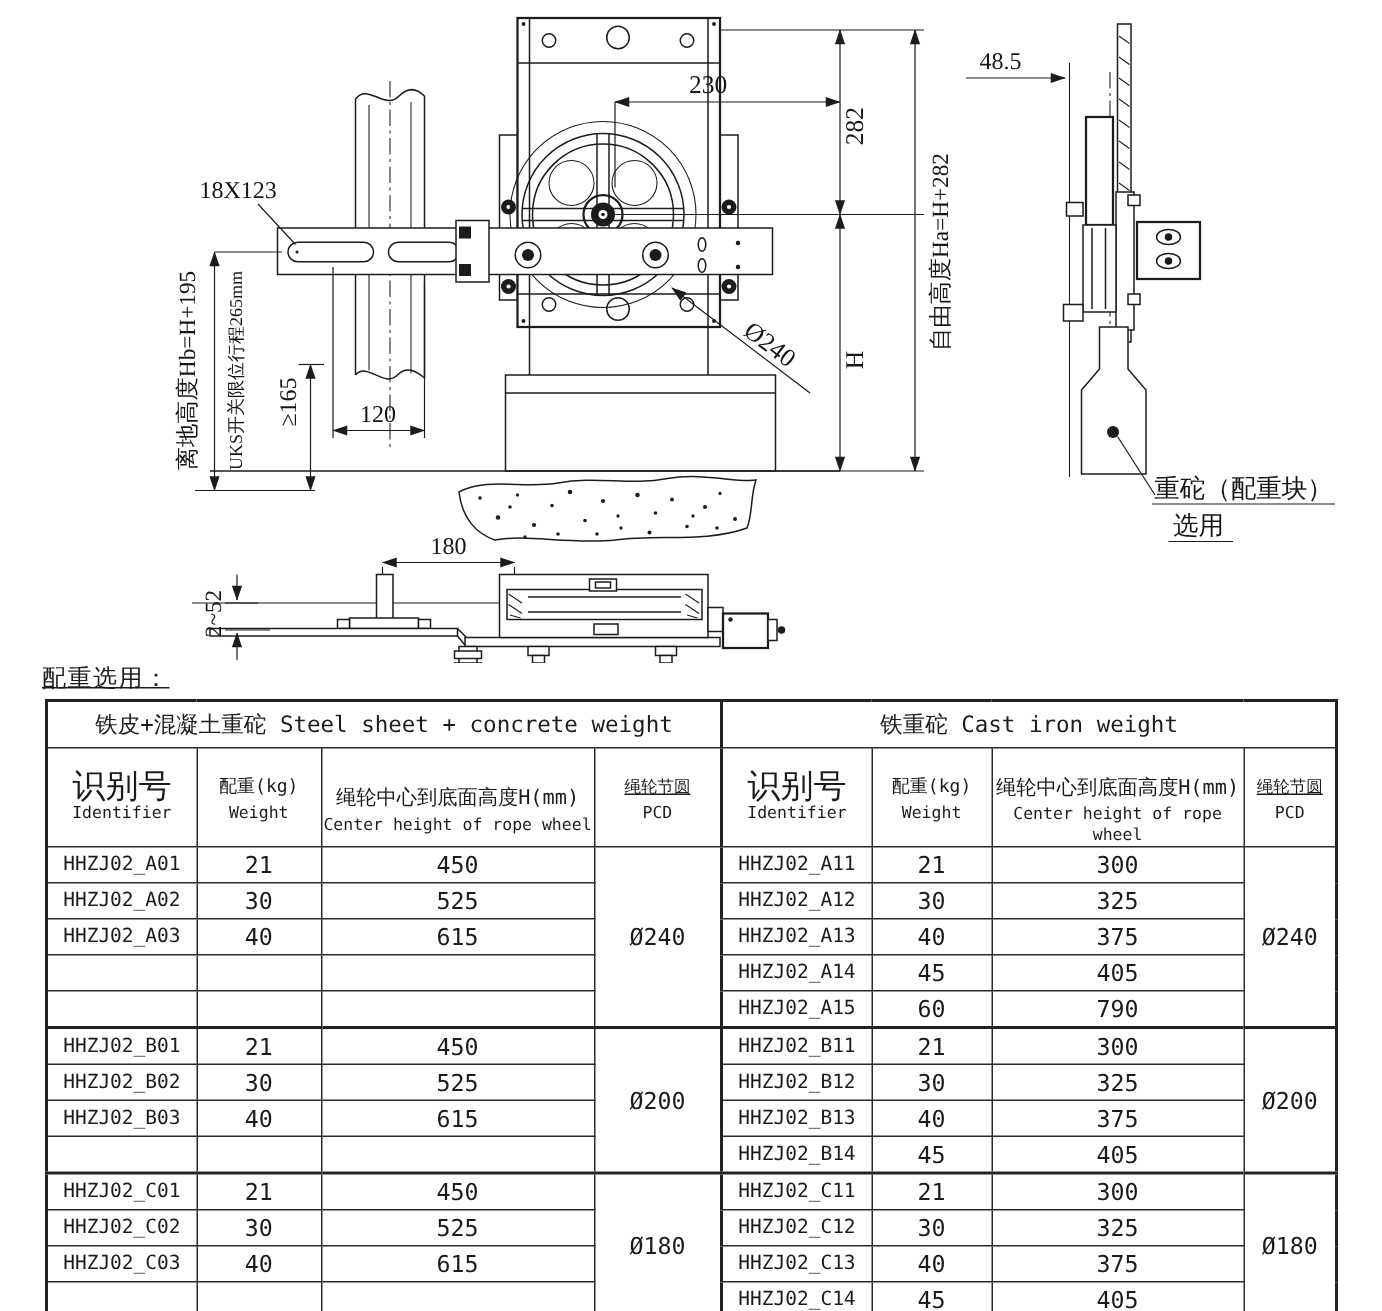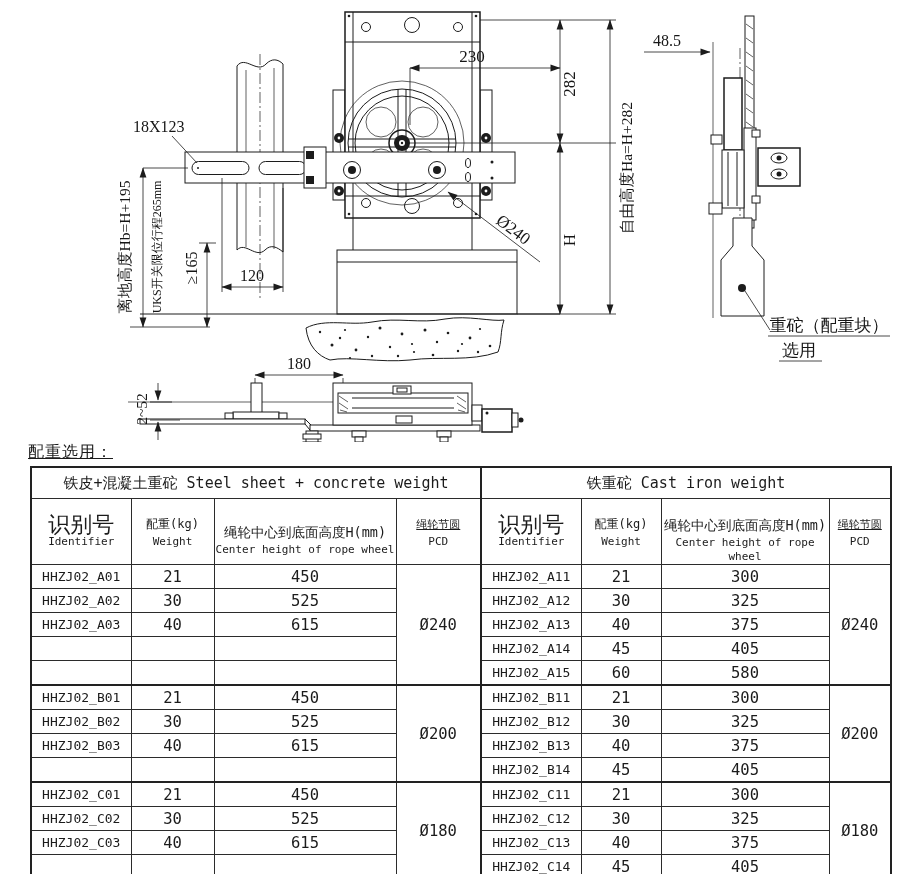--- a/index.html
+++ b/index.html
@@ -373,21 +373,21 @@
         <td class="c0 grp">HHZJ02_A14</td>
         <td class="c1">45</td>
         <td class="c2">405</td>
       </tr>
       <tr>
         <td class="c0 end"></td>
         <td class="c1 end"></td>
         <td class="c2 end"></td>
         <td class="c0 end grp">HHZJ02_A15</td>
         <td class="c1 end">60</td>
-        <td class="c2 end">580</td>
+        <td class="c2 end">790</td>
       </tr>
       <tr>
         <td class="c0">HHZJ02_B01</td>
         <td class="c1">21</td>
         <td class="c2">450</td>
         <td rowspan="4" class="c3 end">Ø200</td>
         <td class="c0 grp">HHZJ02_B11</td>
         <td class="c1">21</td>
         <td class="c2">300</td>
         <td rowspan="4" class="c3 end">Ø200</td>

